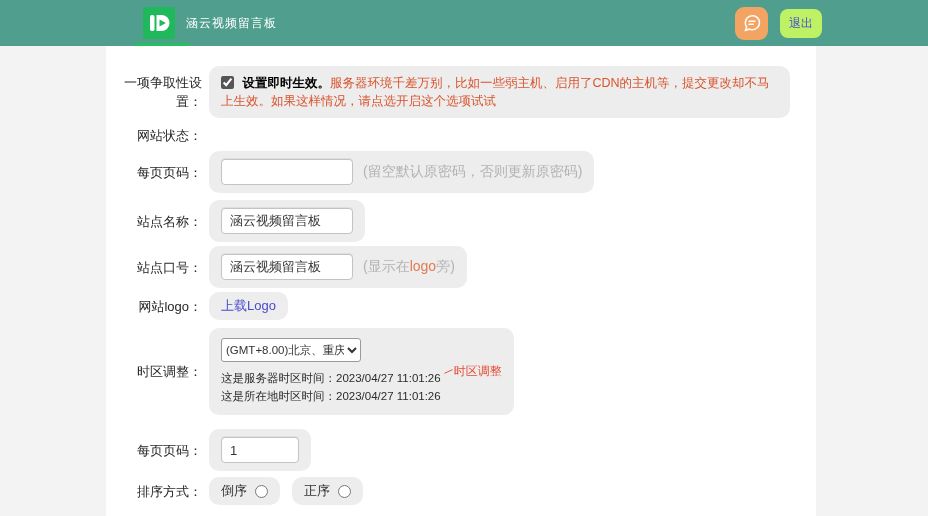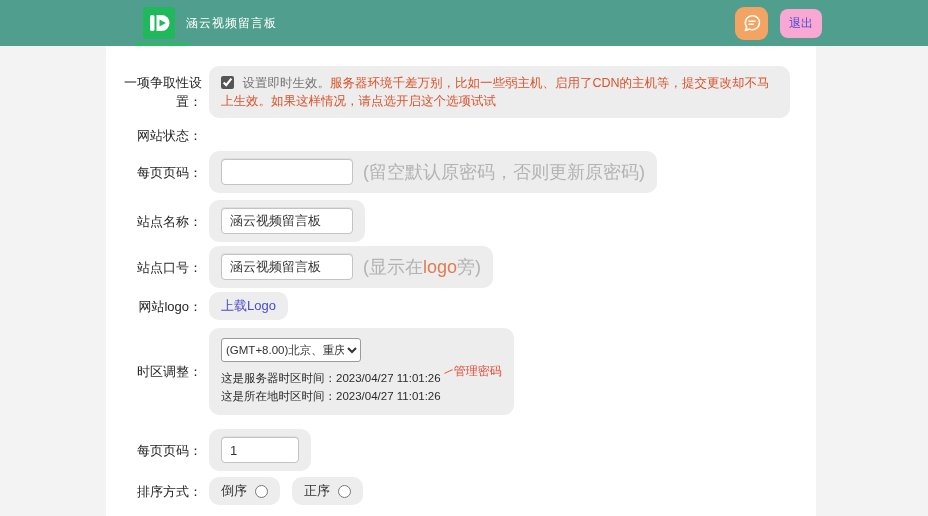--- a/index.html
+++ b/index.html
@@ -40,21 +40,21 @@
   }
   .chat-btn {
     width: 33px; height: 33px;
     background: #f3a462;
     border: none;
     border-radius: 9px;
     display: flex; align-items: center; justify-content: center;
     cursor: pointer;
   }
   .logout-btn {
-    background: #f9a8d4;
+    background: #bef264;
     border: none;
     border-radius: 8px;
     padding: 6px 9px;
     font-size: 12px;
     color: #4a4ad0;
     cursor: pointer;
     font-family: inherit;
   }
   .tab-indicator {
     position: absolute;
@@ -111,36 +111,36 @@
     border-radius: 4px;
     padding: 0 8px;
     font-size: 13px;
     color: #333;
     font-family: inherit;
     background: #fff;
     box-shadow: 0 -1px 0 rgba(0,0,0,0.06);
   }
   .hint {
     color: #b3b3b3;
-    font-size: 18px;
+    font-size: 14px;
     margin-left: 10px;
     white-space: nowrap;
   }
   .hint .hl { color: #e07b54; }
   
   .notice-box {
     width: 581px;
     align-items: flex-start;
     font-size: 12.5px;
     line-height: 18px;
     color: #d9532c;
     display: inline-block;
   }
   .notice-box input { vertical-align: -2px; margin-right: 5px; }
-  .notice-strong { font-weight: normal; color: #737373; }
+  .notice-strong { font-weight: bold; color: #000000; }
   
   .link {
     color: #4a4ad0;
     font-size: 13px;
     text-decoration: none;
     cursor: pointer;
   }
   
   .tz-box {
     flex-direction: row;
@@ -264,21 +264,21 @@
     <div class="gray-box tz-box">
       <div class="tz-col">
         <select class="tz-select">
           <option>(GMT+8.00)北京、重庆、香</option>
         </select>
         <span class="tz-line">这是服务器时区时间：2023/04/27 11:01:26</span>
         <span class="tz-line">这是所在地时区时间：2023/04/27 11:01:26</span>
       </div>
       <span class="tz-note">
           <span class="tz-note-dash"></span>
-          <span>管理密码</span>
+          <span>时区调整</span>
         </span>
     </div>
   </div>
 
   <div class="row mb6">
     <div class="row-label">每页页码：</div>
     <div class="gray-box">
       <input type="text" class="txt-input" style="width: 78px;" value="1">
     </div>
   </div>

